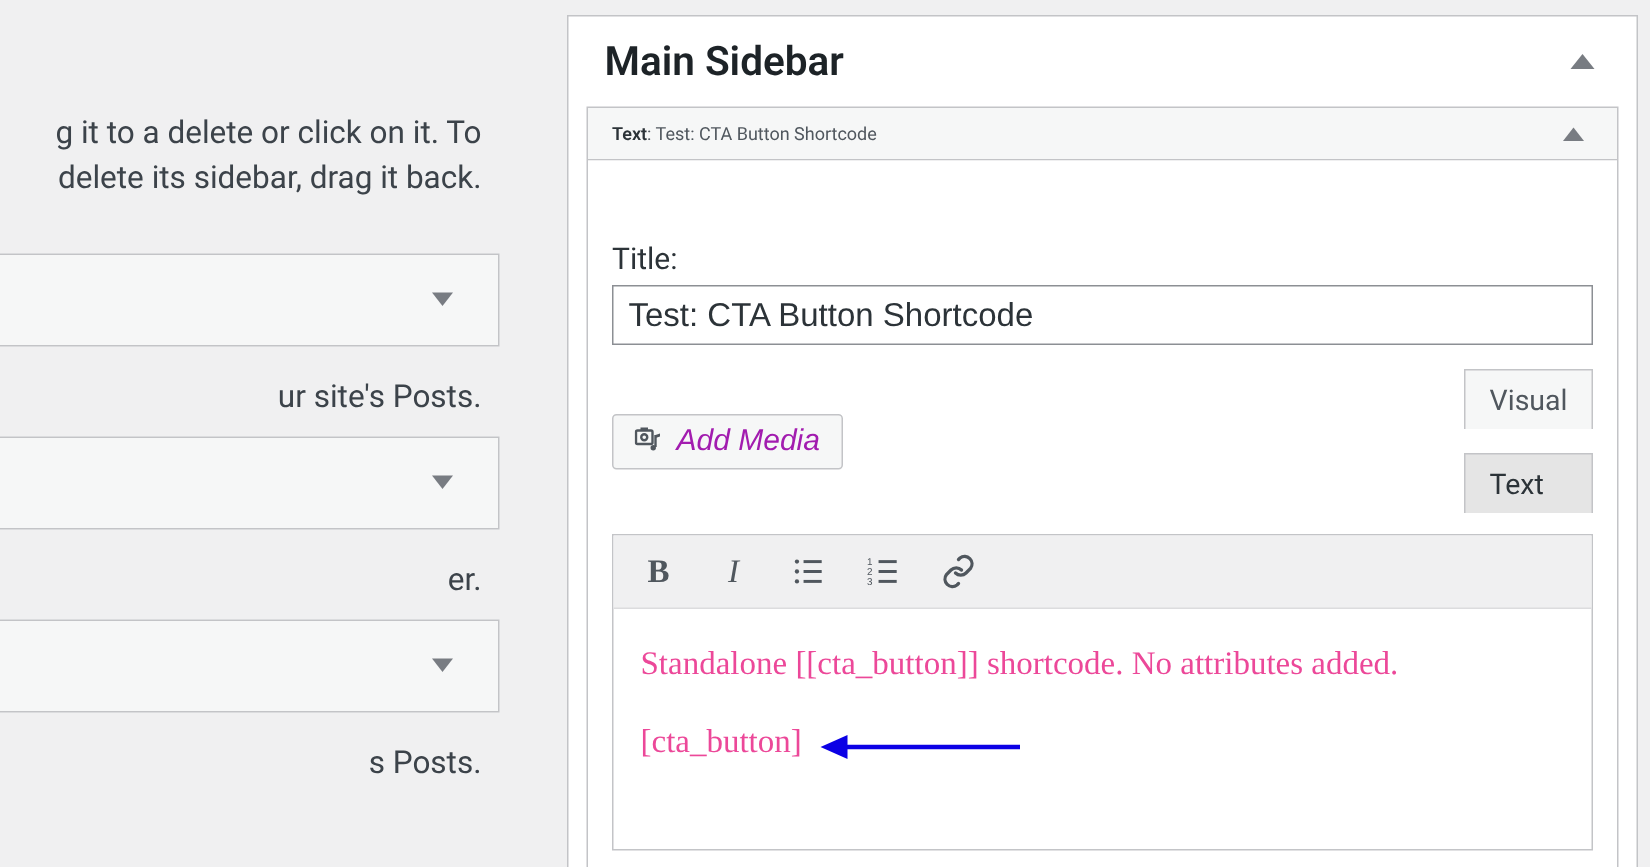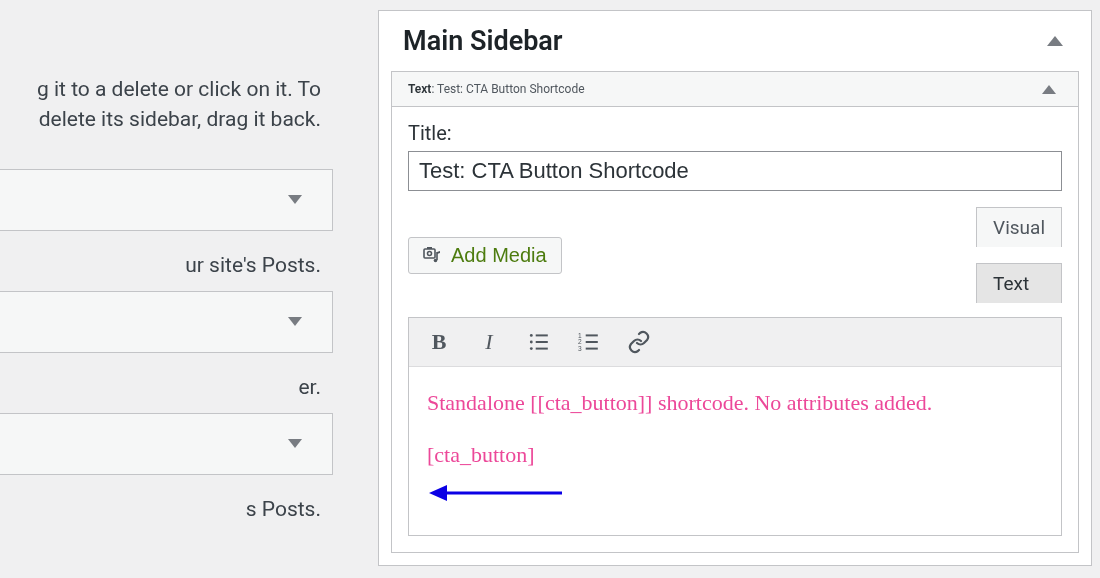--- a/index.html
+++ b/index.html
@@ -112,49 +112,51 @@
 
   .widget-body {
     padding: 14px 16px 16px 16px;
     background: #fff;
   }
 
   .title-label {
     font-size: 20px;
     color: #2c3338;
     margin-bottom: 6px;
+    margin-top: 39px;
   }
   .title-input {
     width: 100%;
     font-size: 22px;
     padding: 6px 10px;
     border: 1px solid #8c8f94;
     border-radius: 0;
     background: #fff;
     color: #2c3338;
   }
 
   .media-toolbar {
     display: flex;
     align-items: center;
     justify-content: space-between;
     margin-top: 16px;
     margin-bottom: 14px;
   }
   .add-media-btn {
     display: flex;
-    align-items: center;
+    align-items: flex-start;
     gap: 8px;
     font-size: 20px;
     padding: 6px 14px;
     background: #f6f7f7;
     border: 1px solid #c3c4c7;
     border-radius: 3px;
-    color: #4d7c0f;
-    cursor: pointer;
+    color: #a21caf;
+    cursor: pointer;
+    font-style: italic;
   }
   .add-media-icon {
     display: inline-block;
     width: 20px; height: 20px;
   }
   .editor-tabs {
     display: flex;
     gap: 16px;
     flex-direction: column;
   }
@@ -190,21 +192,21 @@
 
   .editor-content {
     padding: 20px 18px 10px 18px;
     font-family: Georgia, "Times New Roman", serif;
     font-size: 22px;
     line-height: 1.45;
     color: #ec4899;
     min-height: 160px;
   }
   .editor-content p { margin: 0 0 20px 0; }
-  .editor-content .shortcode-line { display: flex; align-items: flex-start; gap: 10px; flex-direction: column; }
+  .editor-content .shortcode-line { display: flex; align-items: flex-end; gap: 10px; }
 
   
   .arrow-svg {
     width: 140px; height: 24px;
     overflow: visible;
   }
 </style>
 </head>
 <body>
 

